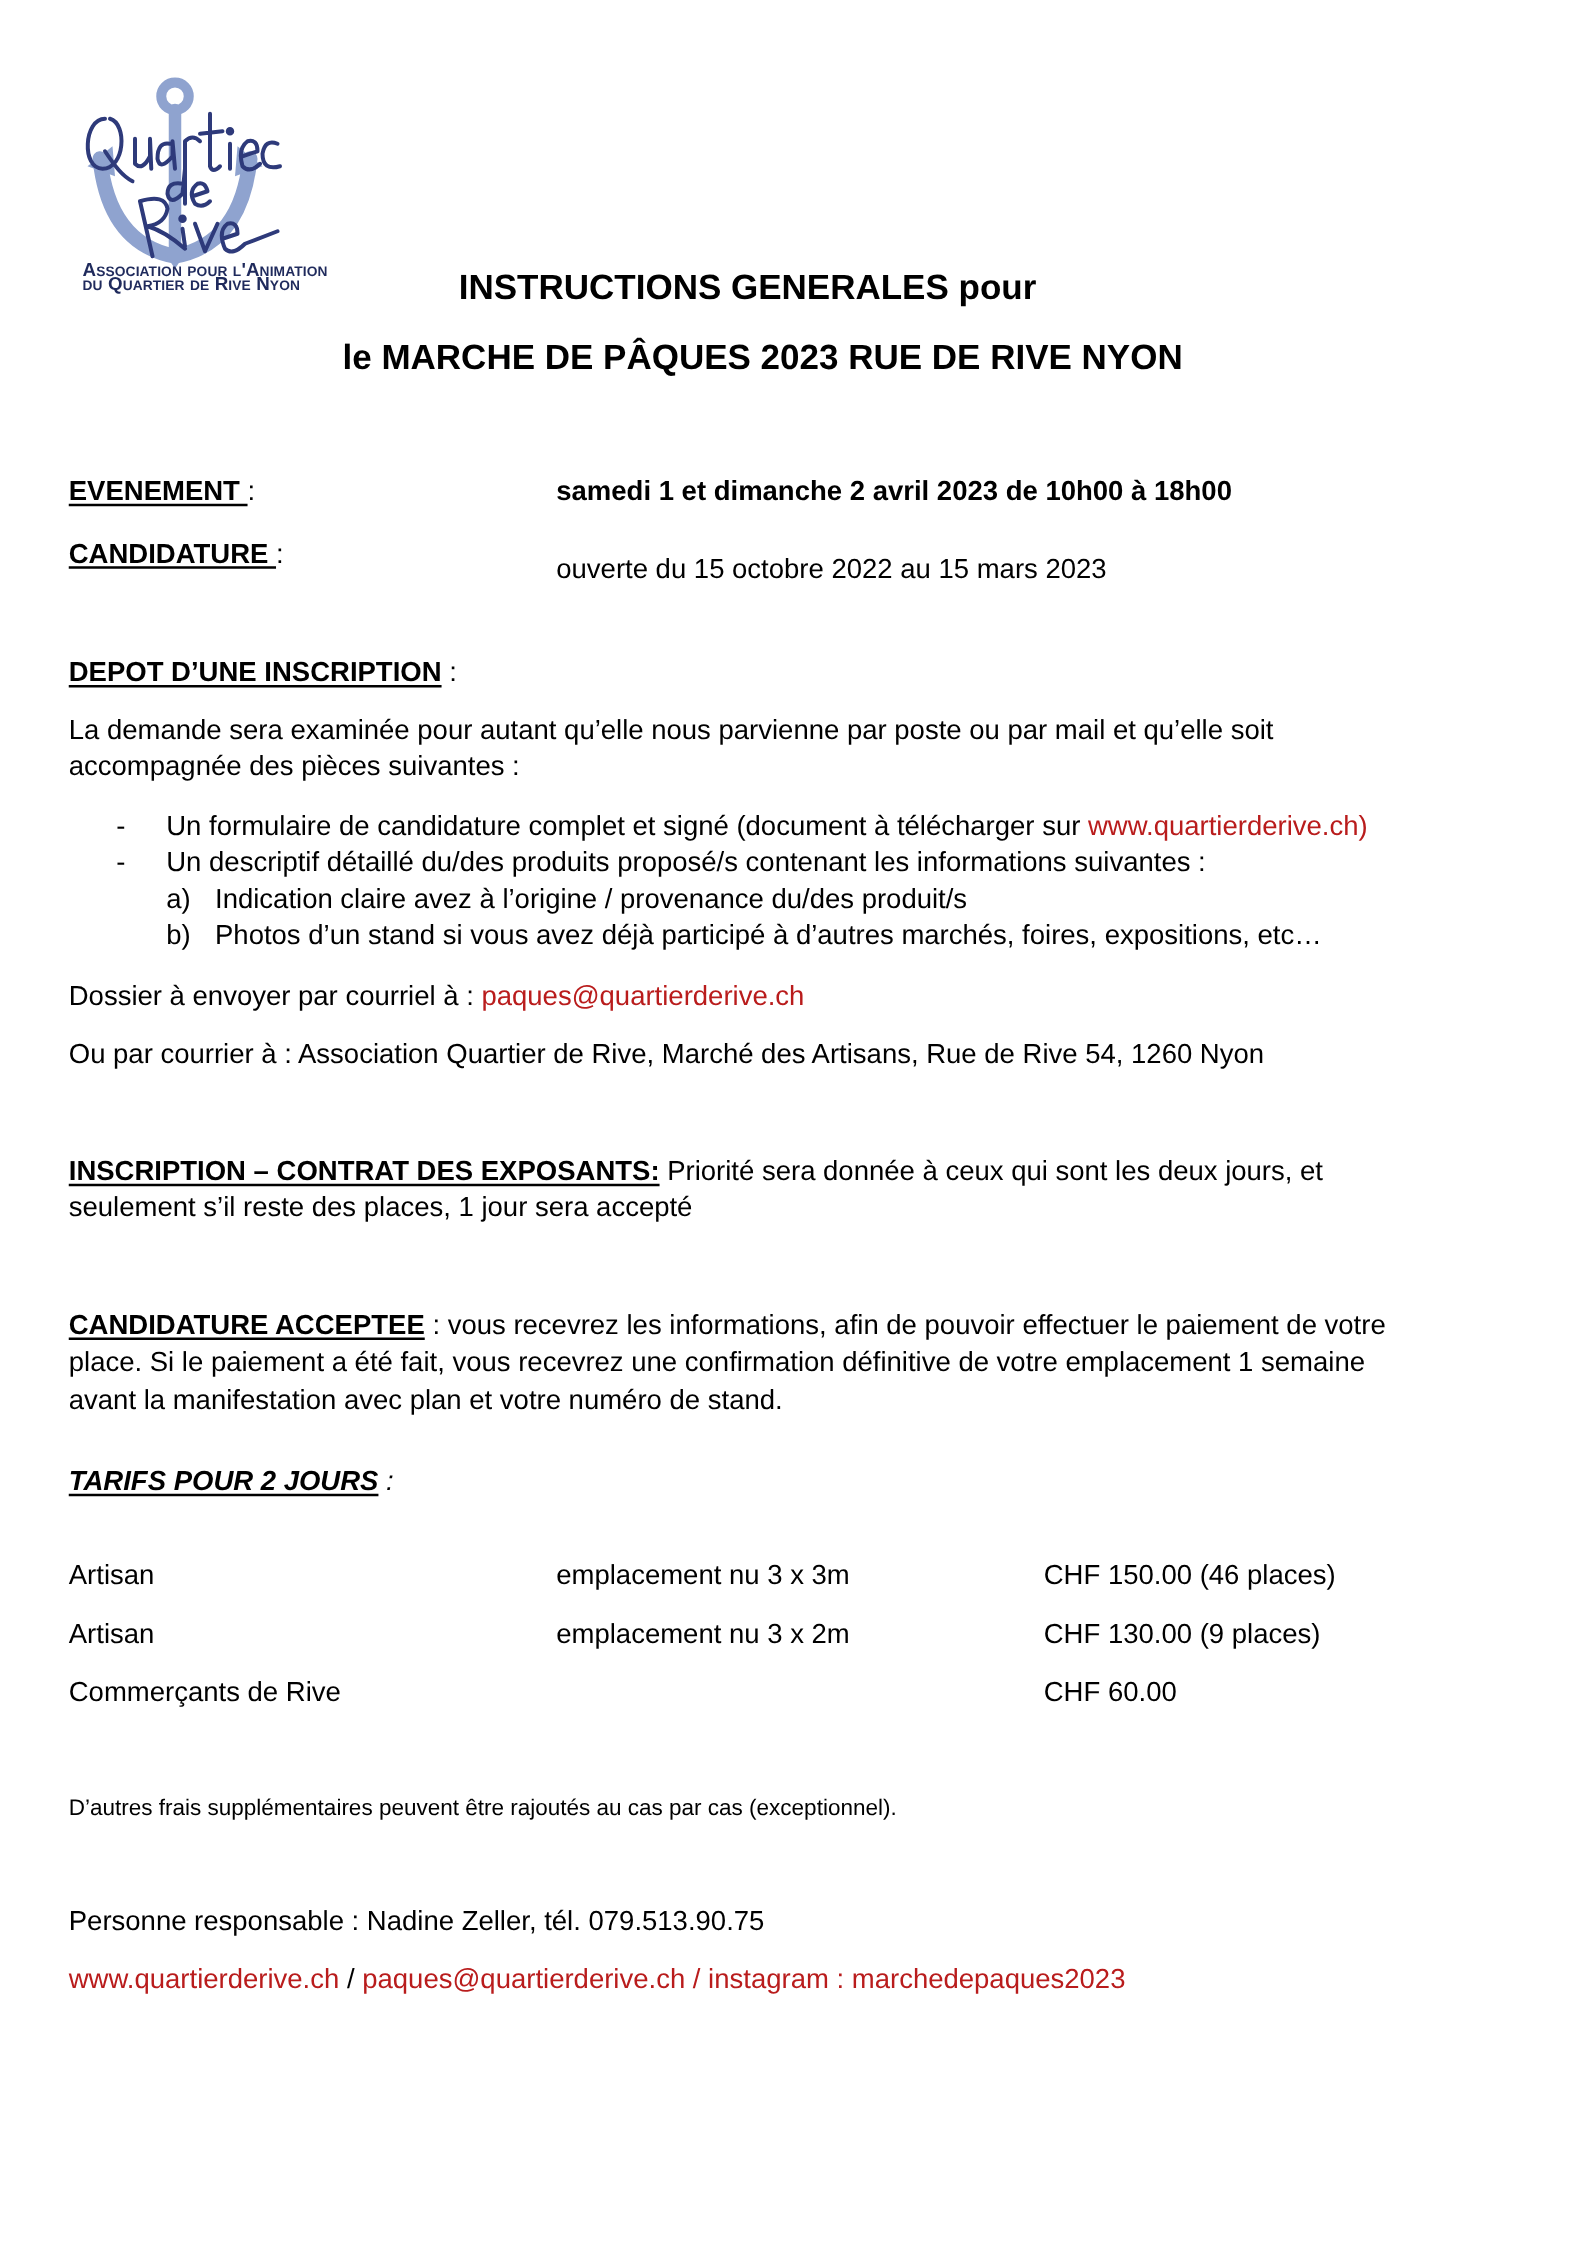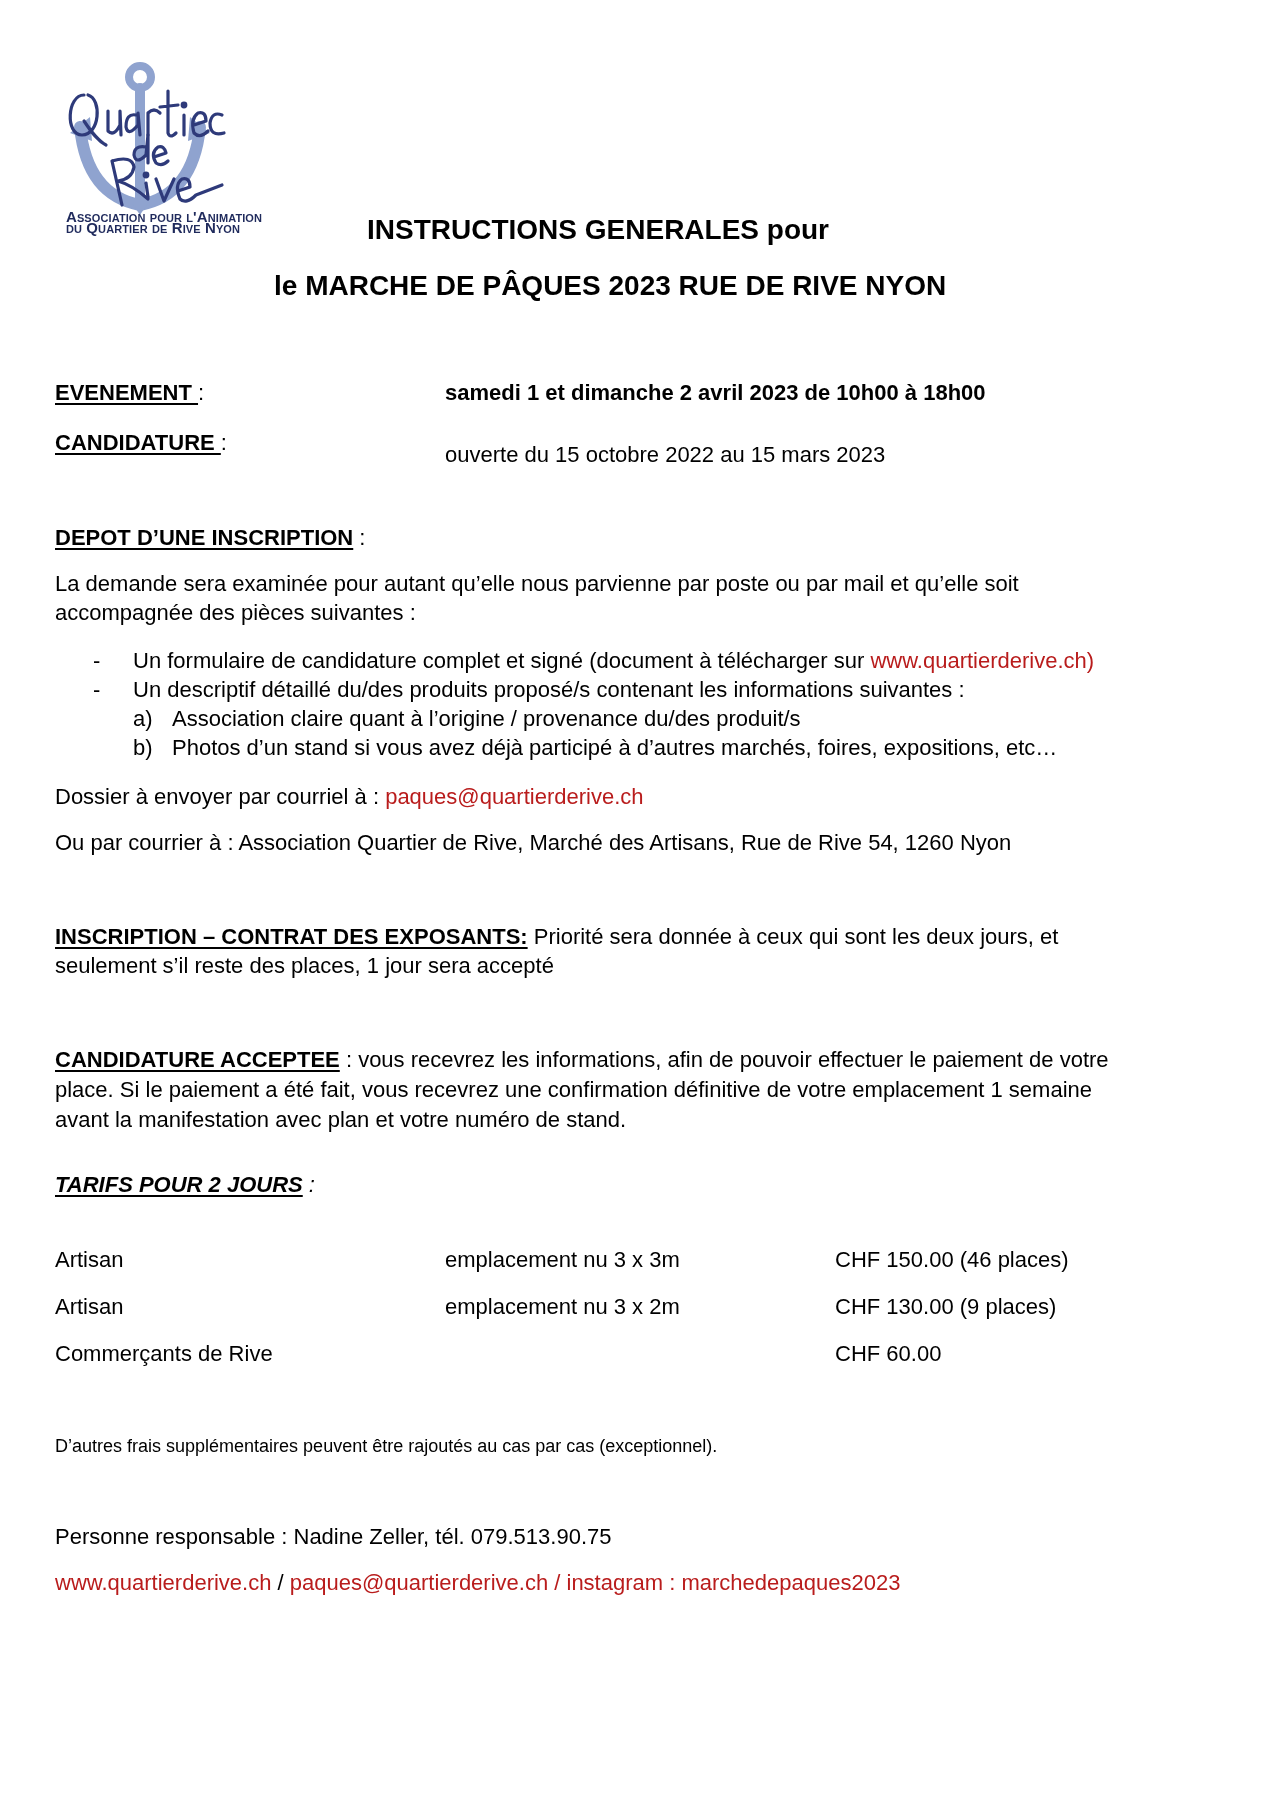--- a/index.html
+++ b/index.html
@@ -86,21 +86,21 @@
 <div class="line" style="left:55px; top:600px;">accompagnée des pièces suivantes :</div>
 
 <div class="line" style="left:93px; top:648px;">-</div>
 <div class="line" style="left:133px; top:648px;">
   <span>Un formulaire de candidature complet et signé (document à télécharger sur </span><a class="link">www.quartierderive.ch)</a>
 </div>
 <div class="line" style="left:93px; top:677px;">-</div>
 <div class="line" style="left:133px; top:677px;">Un descriptif détaillé du/des produits proposé/s contenant les informations suivantes :</div>
 
 <div class="line" style="left:133px; top:706px;">a)</div>
-<div class="line" style="left:172px; top:706px;">Association claire quant à l’origine / provenance du/des produit/s</div>
+<div class="line" style="left:172px; top:706px;">Indication claire avez à l’origine / provenance du/des produit/s</div>
 <div class="line" style="left:133px; top:735px;">b)</div>
 <div class="line" style="left:172px; top:735px;">Photos d’un stand si vous avez déjà participé à d’autres marchés, foires, expositions, etc…</div>
 
 <div class="line" style="left:55px; top:784px;">
   <span>Dossier à envoyer par courriel à : </span><a class="link">paques@quartierderive.ch</a>
 </div>
 <div class="line" style="left:55px; top:830px;">Ou par courrier à : Association Quartier de Rive, Marché des Artisans, Rue de Rive 54, 1260 Nyon</div>
 
 <div class="line" style="left:55px; top:924px;text-align:right;">
   <span class="b u">INSCRIPTION – CONTRAT DES EXPOSANTS:</span><span>  Priorité sera donnée à ceux qui sont les deux jours, et</span>

